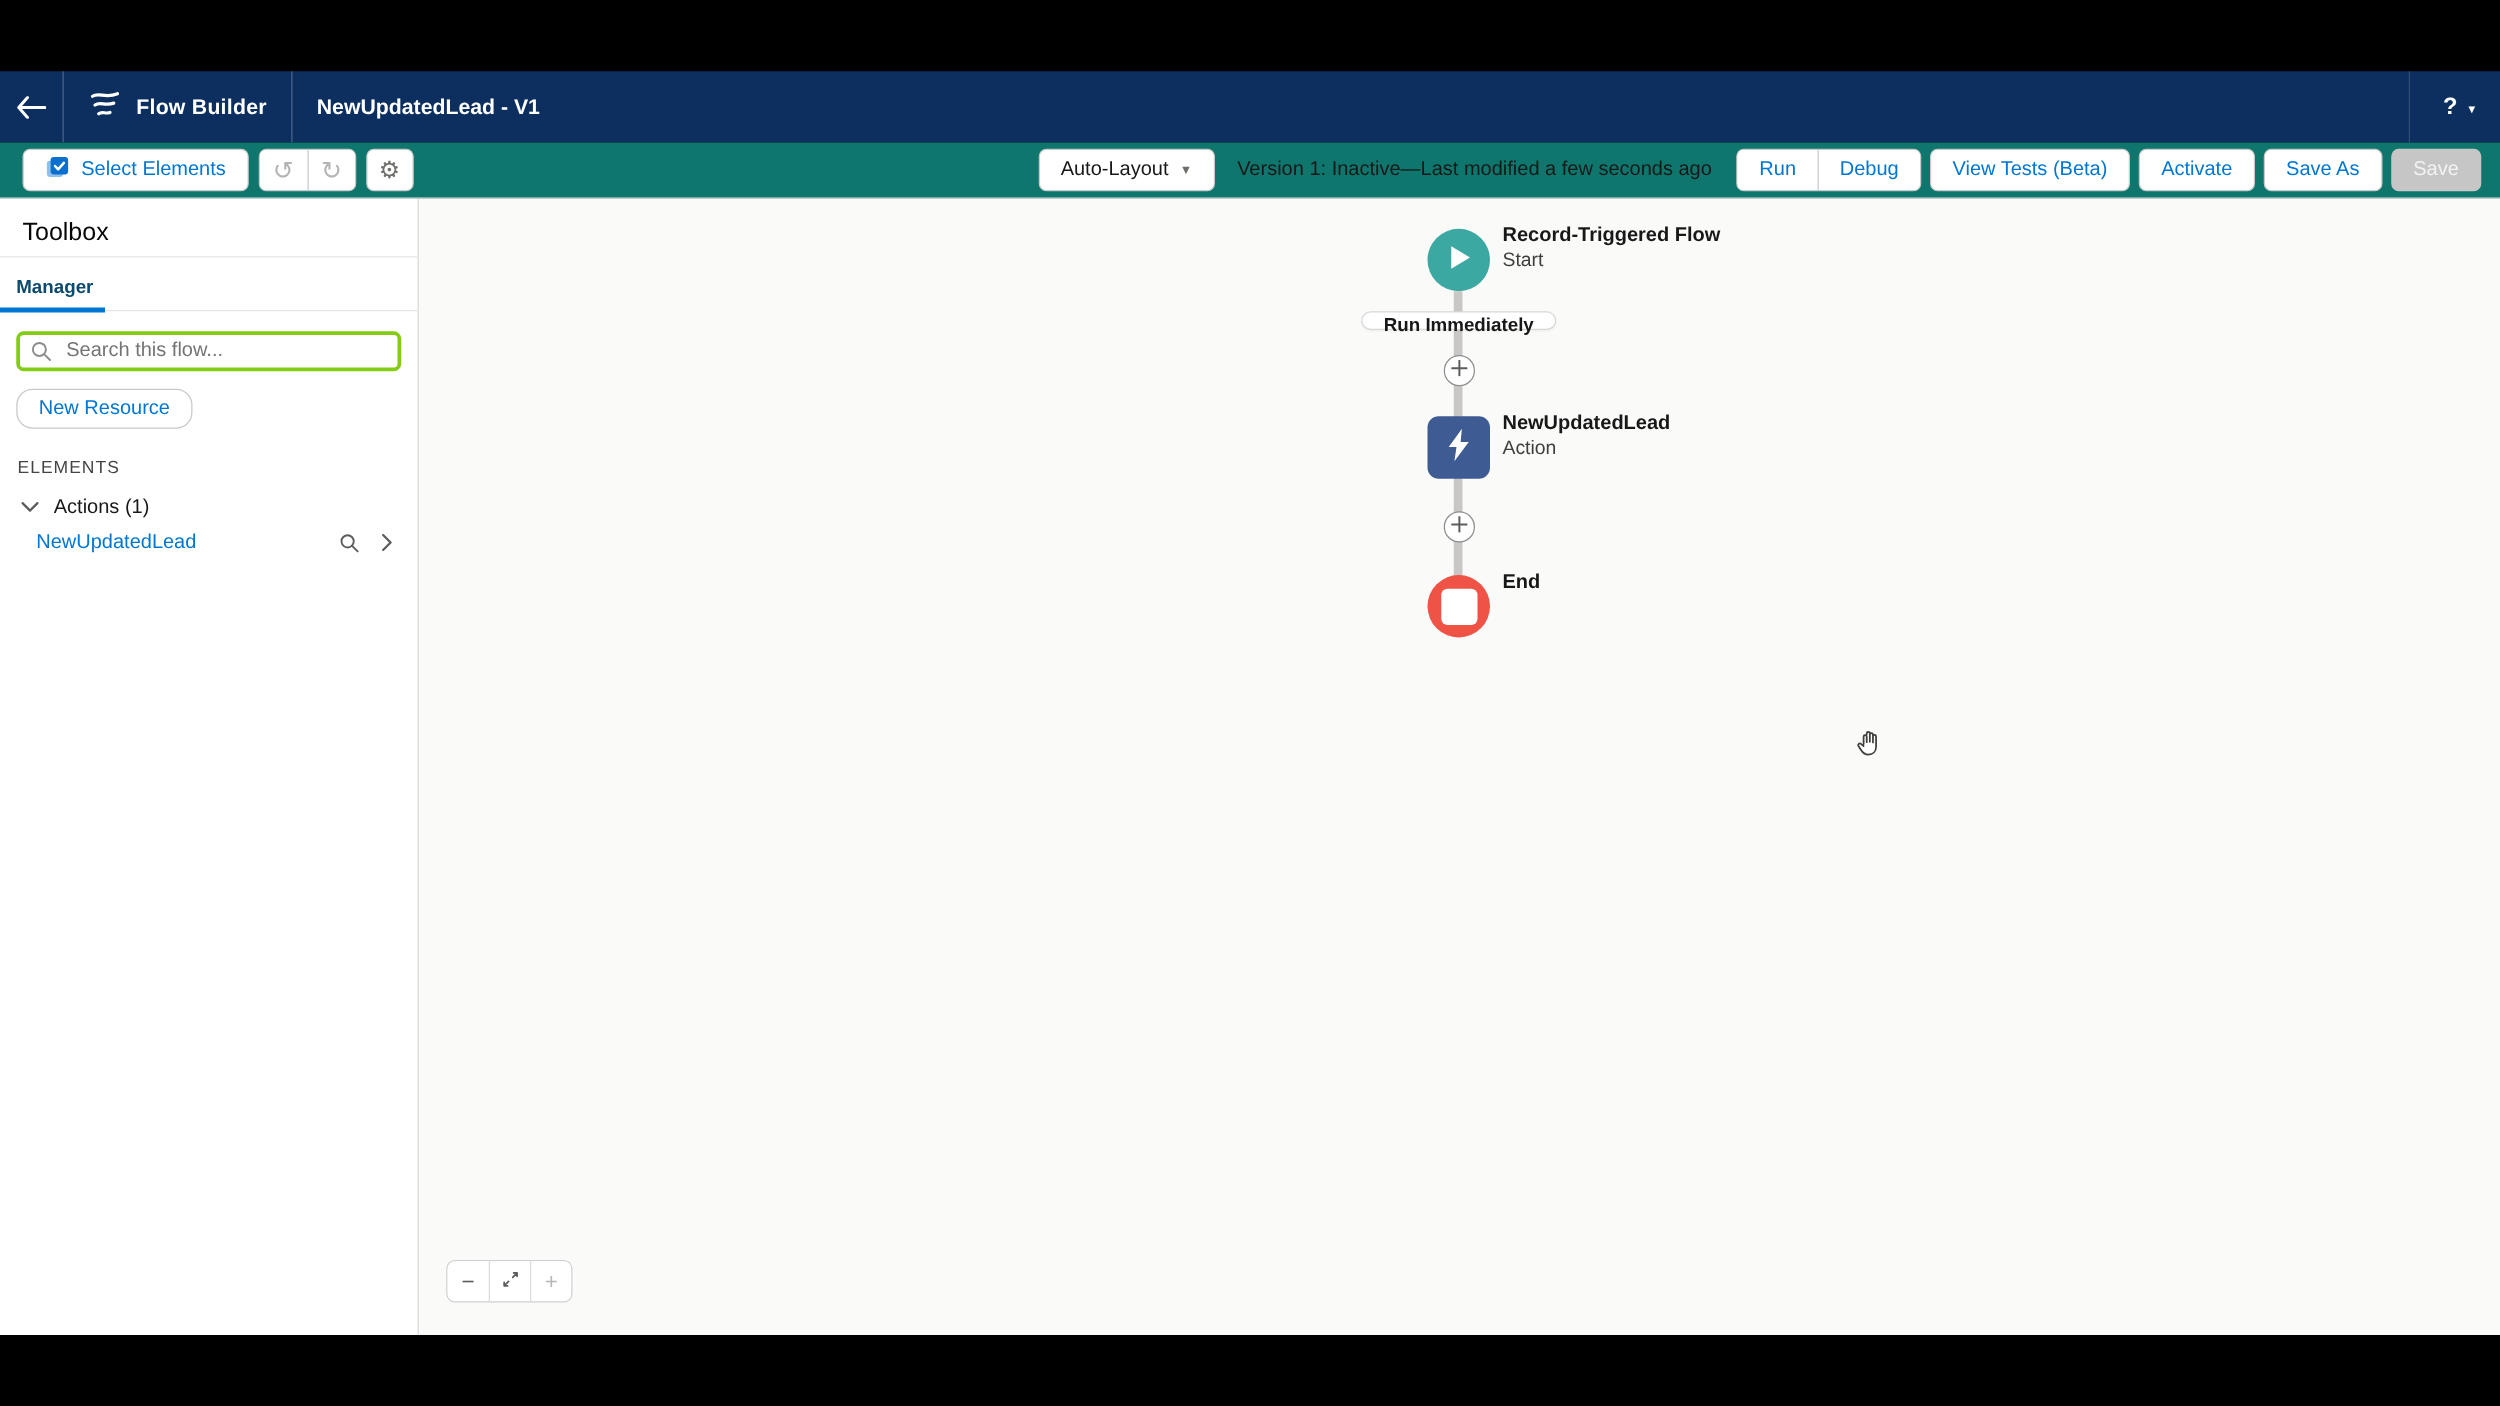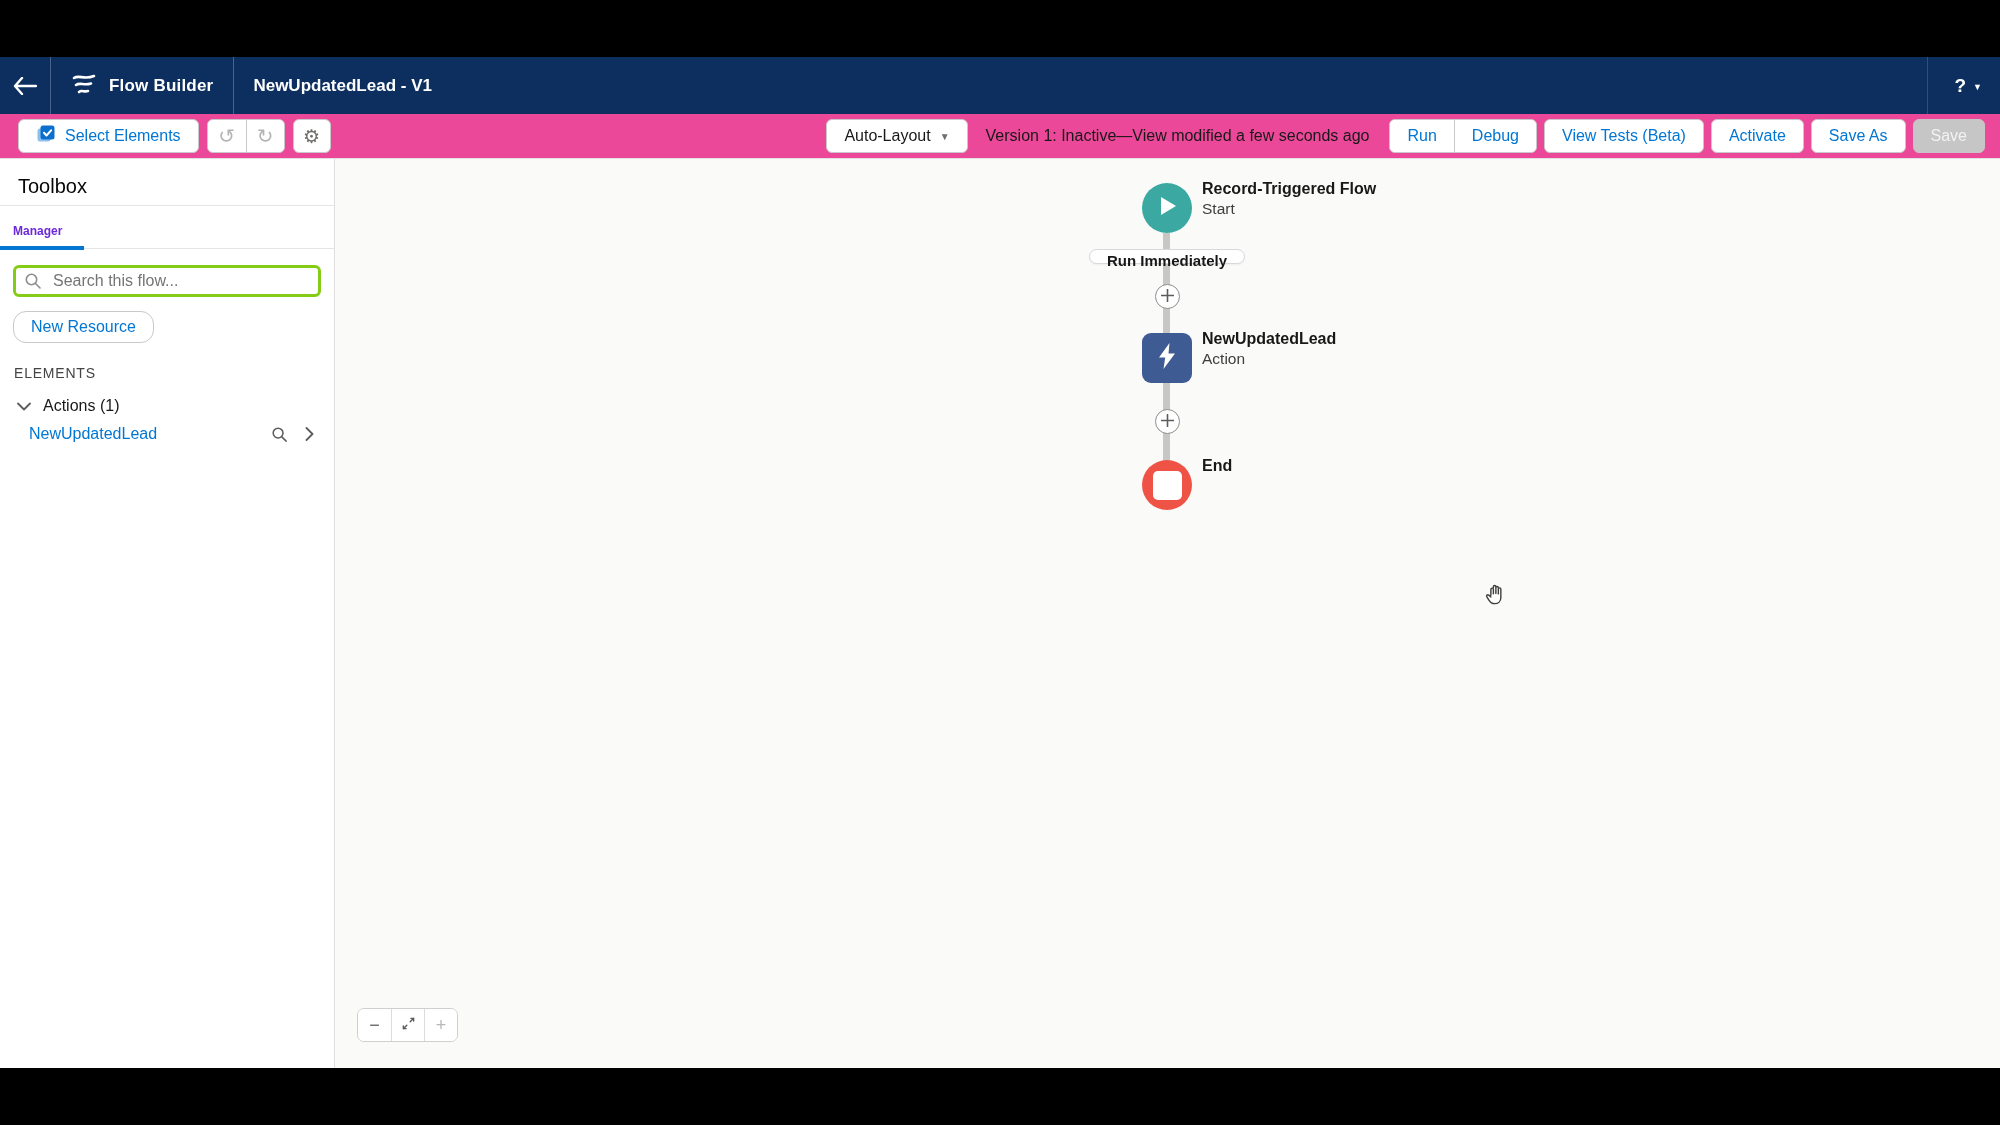--- a/index.html
+++ b/index.html
@@ -20,21 +20,21 @@
   .nav-app { display:flex; align-items:center; gap:12px; padding:0 20px 0 20px;
              border-right:1px solid rgba(255,255,255,.25); }
   .nav-app-label { font-size:17px; font-weight:bold; letter-spacing:.2px; }
   .nav-title { display:flex; align-items:center; padding-left:19px; font-size:17px; font-weight:bold; }
   .nav-right { margin-left:auto; display:flex; align-items:center; gap:7px; padding:0 18px 0 26px;
                border-left:1px solid rgba(255,255,255,.15); cursor:pointer; }
   .nav-help { font-size:19px; font-weight:bold; }
   .nav-caret { font-size:9px; color:#fff; padding-top:2px; }
 
   
-  .toolbar { position:absolute; top:114px; left:0; width:2000px; height:45px; background:#ec4899;
+  .toolbar { position:absolute; top:114px; left:0; width:2000px; height:45px; background:#0f766e;
              border-bottom:1px solid #e2e2e2; display:flex; align-items:center; padding:0 15px 0 18px; }
   .btn { display:inline-flex; align-items:center; justify-content:center; gap:9px;
          height:34px; background:#fff; border:1px solid #c9c9c9; border-radius:6px;
          font-size:16px; color:#0176d3; padding:0 17px; cursor:pointer; white-space:nowrap;
          font-family:"Liberation Sans", sans-serif; }
   .btn.neutral-text { color:#181818; }
   .btn-group { display:inline-flex; align-items:stretch; border:1px solid #c9c9c9; border-radius:6px;
                overflow:hidden; height:34px; background:#fff; }
   .btn-group .btn { border:none; border-radius:0; height:100%; }
   .btn-group .btn + .btn { border-left:1px solid #c9c9c9; }
@@ -48,22 +48,22 @@
   .btn.save-disabled { background:#c6c6c6; border-color:#c6c6c6; color:#f2f2f2; cursor:default; }
 
   
   .content { position:absolute; top:159px; left:0; width:2000px; height:909px; display:flex; }
 
   
   .sidebar { width:335px; height:100%; background:#fff; border-right:1px solid #dedede; position:relative; }
   .tb-title { font-size:20px; color:#080707; padding:16px 0 0 18px; height:46px; }
   .tb-title-divider { border-bottom:1px solid #e5e5e5; }
   .tab-row { position:relative; height:43px; border-bottom:1px solid #e5e5e5; }
-  .tab-manager { position:absolute; left:13px; bottom:10px; font-size:12px; font-weight:bold;
-                 color:#6d28d9; cursor:pointer;margin-top:47px; }
+  .tab-manager { position:absolute; left:13px; bottom:10px; font-size:15px; font-weight:bold;
+                 color:#0c4a6e; cursor:pointer;margin-top:47px; }
   .tab-underline { position:absolute; left:0; bottom:-2px; width:84px; height:4px; background:#0176d3; }
   .search-wrap { position:relative; margin:16px 14px 0 13px; }
   .search-input { width:308px; height:32px; border:3px solid #84cc16; border-radius:6px;
                   padding:0 10px 0 37px; font-size:16px; color:#181818; outline:none;
                   font-family:"Liberation Sans", sans-serif; background:#fff; }
   .search-input::placeholder { color:#747474; }
   .search-icon { position:absolute; left:11px; top:7px; }
   .new-resource { margin:14px 0 0 13px; height:32px;border-radius:13px; }
   .elements-header { font-size:14px; color:#444; letter-spacing:.8px; padding:22px 0 0 14px; }
   .group-row { display:flex; align-items:flex-start; gap:12px; padding:16px 0 0 17px; cursor:pointer; }
@@ -168,21 +168,21 @@
       <button class="btn icon-btn">
         <span class="gear-glyph">⚙</span>
       </button>
     </div>
 
     <div class="tb-right">
       <button class="btn neutral-text">
         <span>Auto-Layout</span>
         <span class="caret-down">▼</span>
       </button>
-      <span class="version-text">Version 1: Inactive—View modified a few seconds ago</span>
+      <span class="version-text">Version 1: Inactive—Last modified a few seconds ago</span>
       <div class="btn-group">
         <button class="btn">Run</button>
         <button class="btn">Debug</button>
       </div>
       <button class="btn">View Tests (Beta)</button>
       <button class="btn">Activate</button>
       <button class="btn">Save As</button>
       <button class="btn save-disabled">Save</button>
     </div>
   </div>

